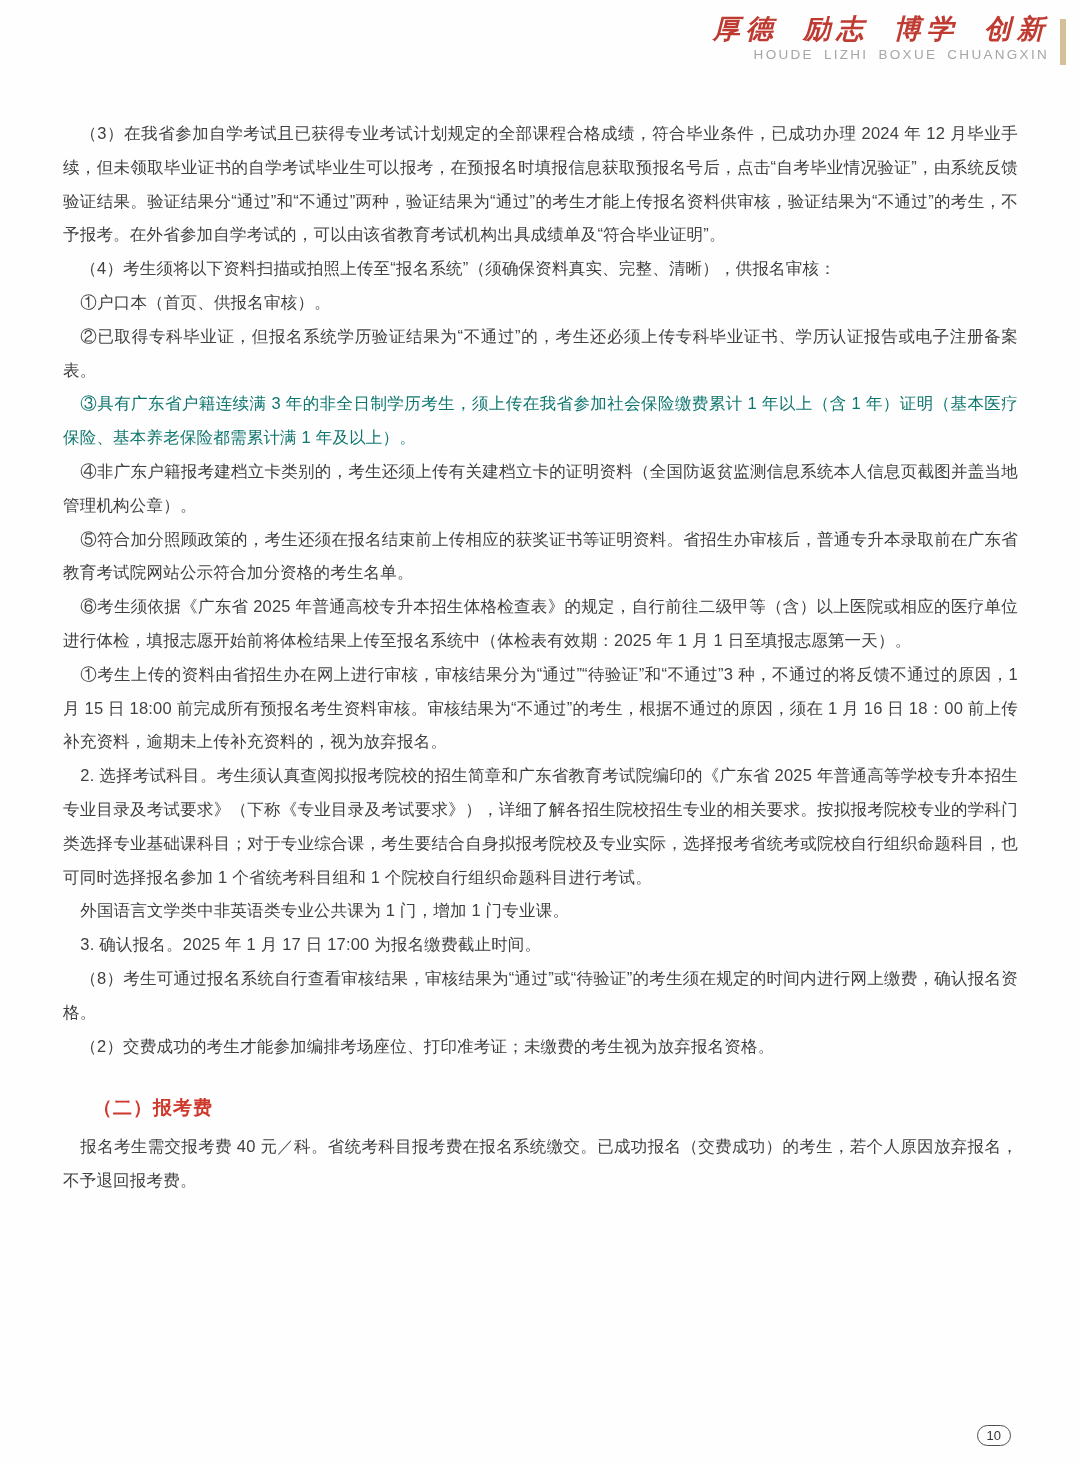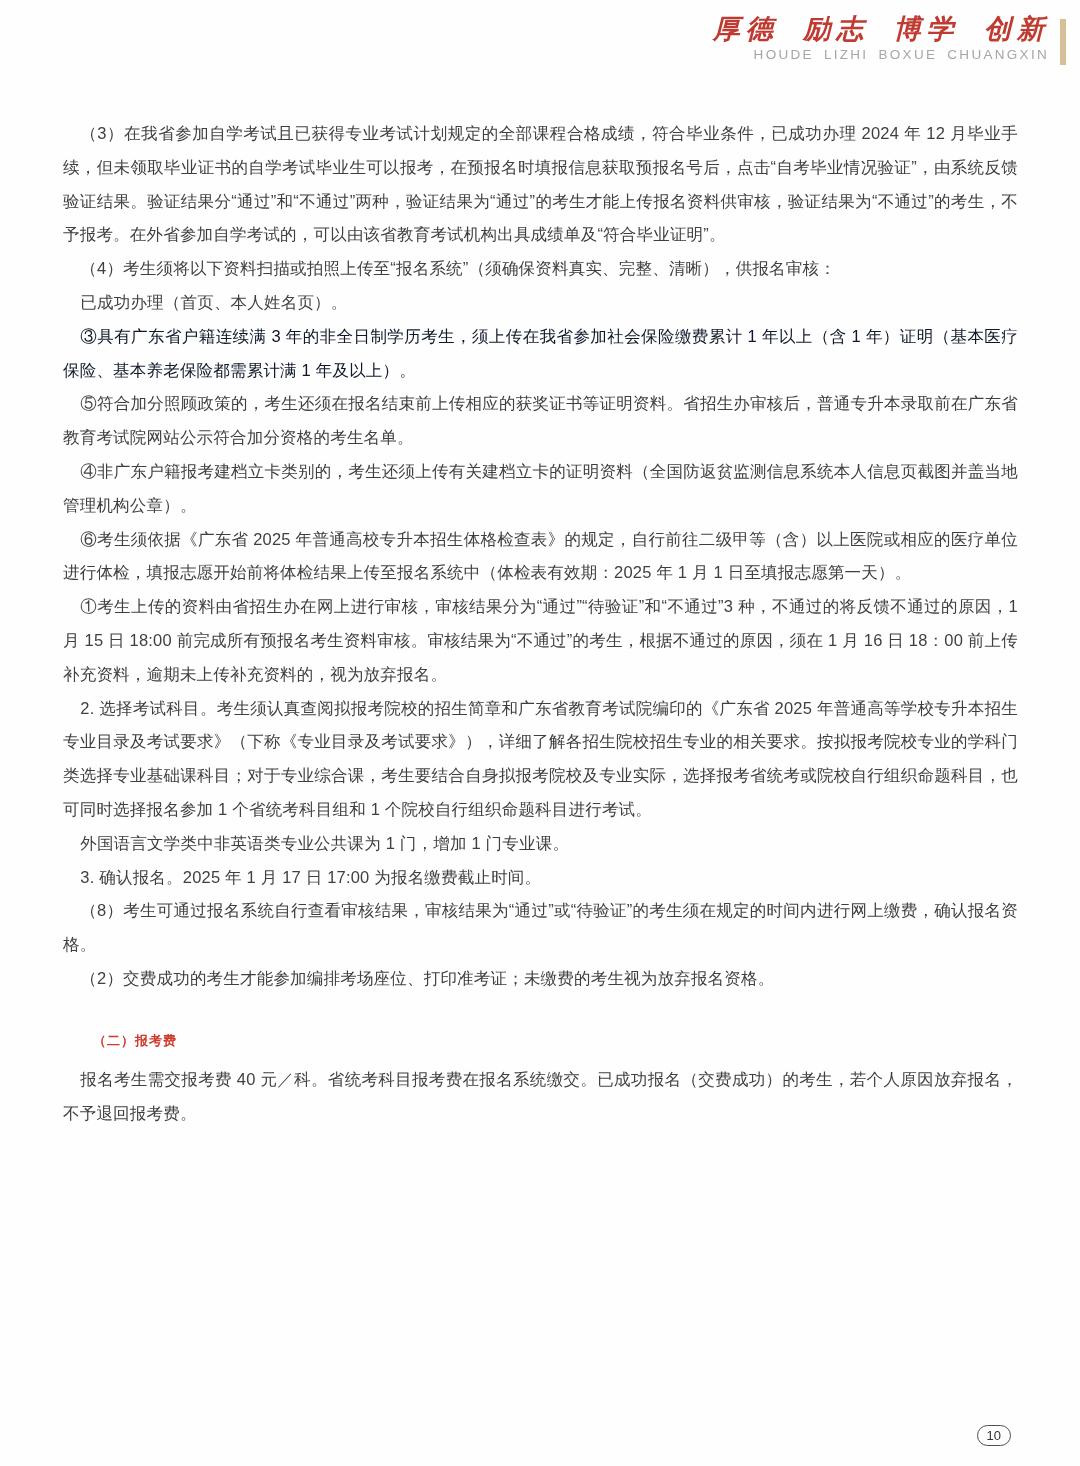--- a/index.html
+++ b/index.html
@@ -55,21 +55,21 @@
   .content p {
     margin: 0;
     font-size: 16.5px;
     line-height: 33.8px;
     text-align: justify;
     text-indent: 1.05em;
     letter-spacing: 0.2px;
   }
   .section-heading {
     margin: 28px 0 5px 0;
-    font-size: 13px;
+    font-size: 19px;
     font-weight: bold;
     line-height: 34px;
     text-indent: 30px;
     letter-spacing: 1px;
   }
 
   
   .page-number {
     position: absolute;
     top: 1425px;
@@ -91,24 +91,25 @@
 
   <header>
     <div class="motto-cn" style="color: rgb(191, 58, 49);">厚德 励志 博学 创新</div>
     <div class="motto-en" style="color: rgb(166, 166, 166);">HOUDE LIZHI BOXUE CHUANGXIN</div>
     <div class="header-bar" style="background: rgb(214, 192, 152);"></div>
   </header>
 
   <main class="content">
     <p style="color: rgb(63, 63, 63);">（3）在我省参加自学考试且已获得专业考试计划规定的全部课程合格成绩，符合毕业条件，已成功办理 2024 年 12 月毕业手续，但未领取毕业证书的自学考试毕业生可以报考，在预报名时填报信息获取预报名号后，点击“自考毕业情况验证”，由系统反馈验证结果。验证结果分“通过”和“不通过”两种，验证结果为“通过”的考生才能上传报名资料供审核，验证结果为“不通过”的考生，不予报考。在外省参加自学考试的，可以由该省教育考试机构出具成绩单及“符合毕业证明”。</p>
     <p style="color: rgb(63, 63, 63);">（4）考生须将以下资料扫描或拍照上传至“报名系统”（须确保资料真实、完整、清晰），供报名审核：</p>
-    <p style="color: rgb(63, 63, 63);">已成功办理（首页、本人姓名页）。</p>
-    <p style="color: #0f172a;">③具有广东省户籍连续满 3 年的非全日制学历考生，须上传在我省参加社会保险缴费累计 1 年以上（含 1 年）证明（基本医疗保险、基本养老保险都需累计满 1 年及以上）。</p>
+    <p style="color: rgb(63, 63, 63);">①户口本（首页、供报名审核）。</p>
+    <p style="color: rgb(63, 63, 63);">②已取得专科毕业证，但报名系统学历验证结果为“不通过”的，考生还必须上传专科毕业证书、学历认证报告或电子注册备案表。</p>
+    <p style="color: #0f766e;">③具有广东省户籍连续满 3 年的非全日制学历考生，须上传在我省参加社会保险缴费累计 1 年以上（含 1 年）证明（基本医疗保险、基本养老保险都需累计满 1 年及以上）。</p>
+    <p style="color: rgb(63, 63, 63);">④非广东户籍报考建档立卡类别的，考生还须上传有关建档立卡的证明资料（全国防返贫监测信息系统本人信息页截图并盖当地管理机构公章）。</p>
     <p style="color: rgb(63, 63, 63);">⑤符合加分照顾政策的，考生还须在报名结束前上传相应的获奖证书等证明资料。省招生办审核后，普通专升本录取前在广东省教育考试院网站公示符合加分资格的考生名单。</p>
-    <p style="color: rgb(63, 63, 63);">④非广东户籍报考建档立卡类别的，考生还须上传有关建档立卡的证明资料（全国防返贫监测信息系统本人信息页截图并盖当地管理机构公章）。</p>
     <p style="color: rgb(63, 63, 63);">⑥考生须依据《广东省 2025 年普通高校专升本招生体格检查表》的规定，自行前往二级甲等（含）以上医院或相应的医疗单位进行体检，填报志愿开始前将体检结果上传至报名系统中（体检表有效期：2025 年 1 月 1 日至填报志愿第一天）。</p>
     <p style="color: rgb(63, 63, 63);">①考生上传的资料由省招生办在网上进行审核，审核结果分为“通过”“待验证”和“不通过”3 种，不通过的将反馈不通过的原因，1 月 15 日 18:00 前完成所有预报名考生资料审核。审核结果为“不通过”的考生，根据不通过的原因，须在 1 月 16 日 18：00 前上传补充资料，逾期未上传补充资料的，视为放弃报名。</p>
     <p style="color: rgb(63, 63, 63);">2. 选择考试科目。考生须认真查阅拟报考院校的招生简章和广东省教育考试院编印的《广东省 2025 年普通高等学校专升本招生专业目录及考试要求》（下称《专业目录及考试要求》），详细了解各招生院校招生专业的相关要求。按拟报考院校专业的学科门类选择专业基础课科目；对于专业综合课，考生要结合自身拟报考院校及专业实际，选择报考省统考或院校自行组织命题科目，也可同时选择报名参加 1 个省统考科目组和 1 个院校自行组织命题科目进行考试。</p>
     <p style="color: rgb(63, 63, 63);">外国语言文学类中非英语类专业公共课为 1 门，增加 1 门专业课。</p>
     <p style="color: rgb(63, 63, 63);">3. 确认报名。2025 年 1 月 17 日 17:00 为报名缴费截止时间。</p>
     <p style="color: rgb(63, 63, 63);">（8）考生可通过报名系统自行查看审核结果，审核结果为“通过”或“待验证”的考生须在规定的时间内进行网上缴费，确认报名资格。</p>
     <p style="color: rgb(63, 63, 63);">（2）交费成功的考生才能参加编排考场座位、打印准考证；未缴费的考生视为放弃报名资格。</p>
 
     <h2 class="section-heading" style="color: rgb(206, 57, 44);">（二）报考费</h2>
 

